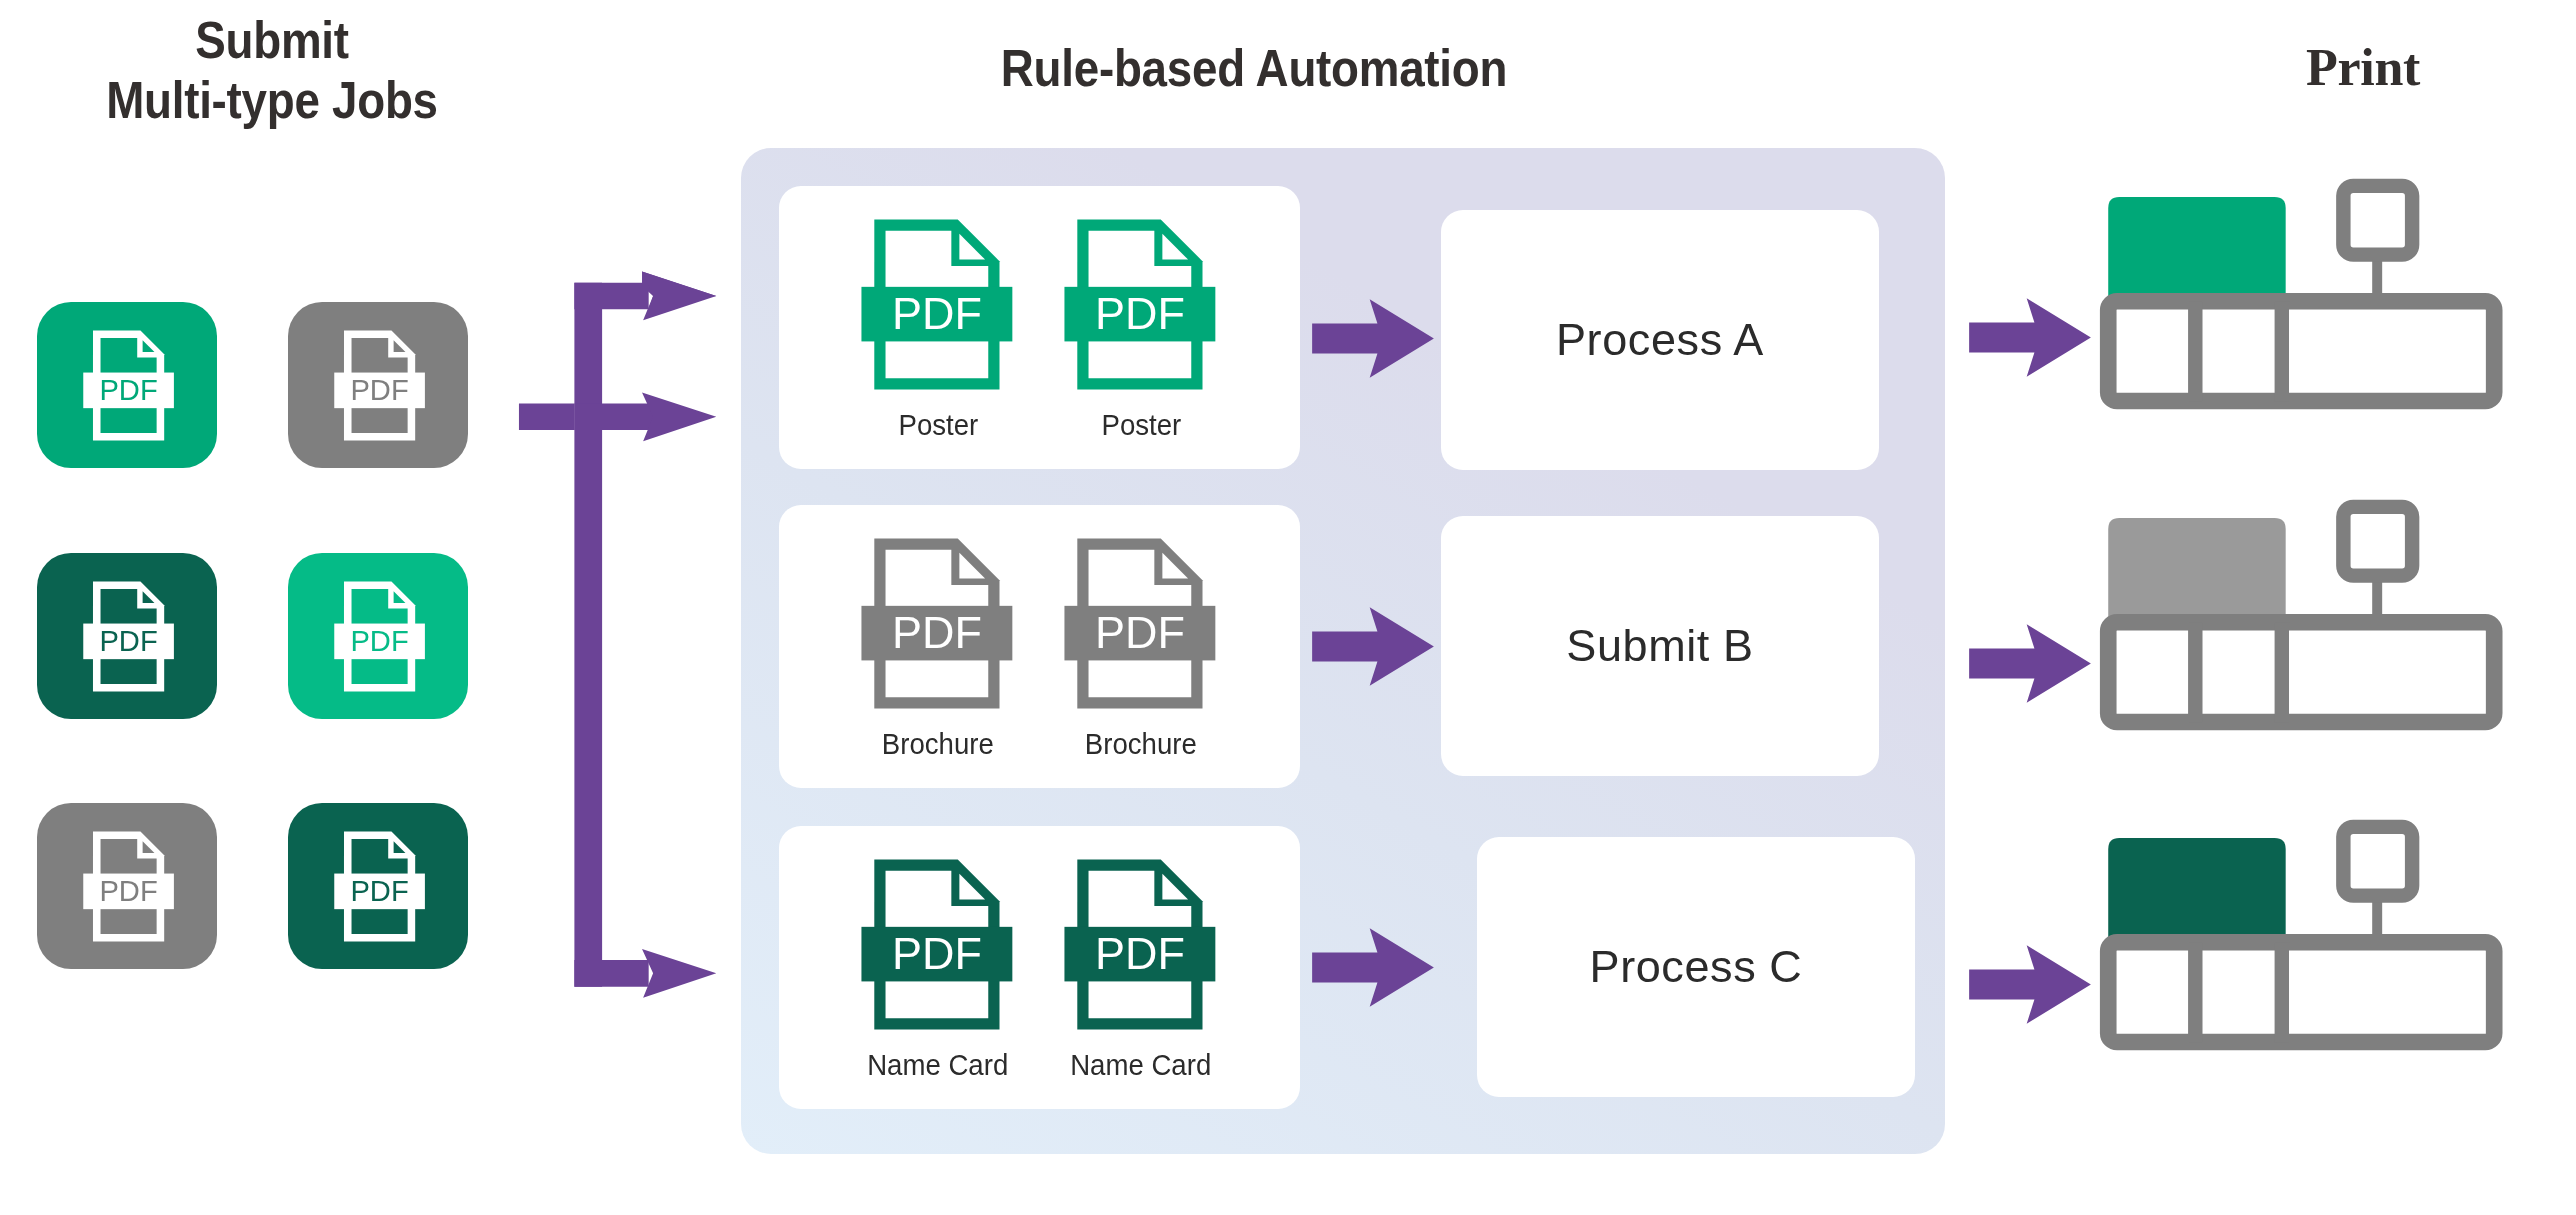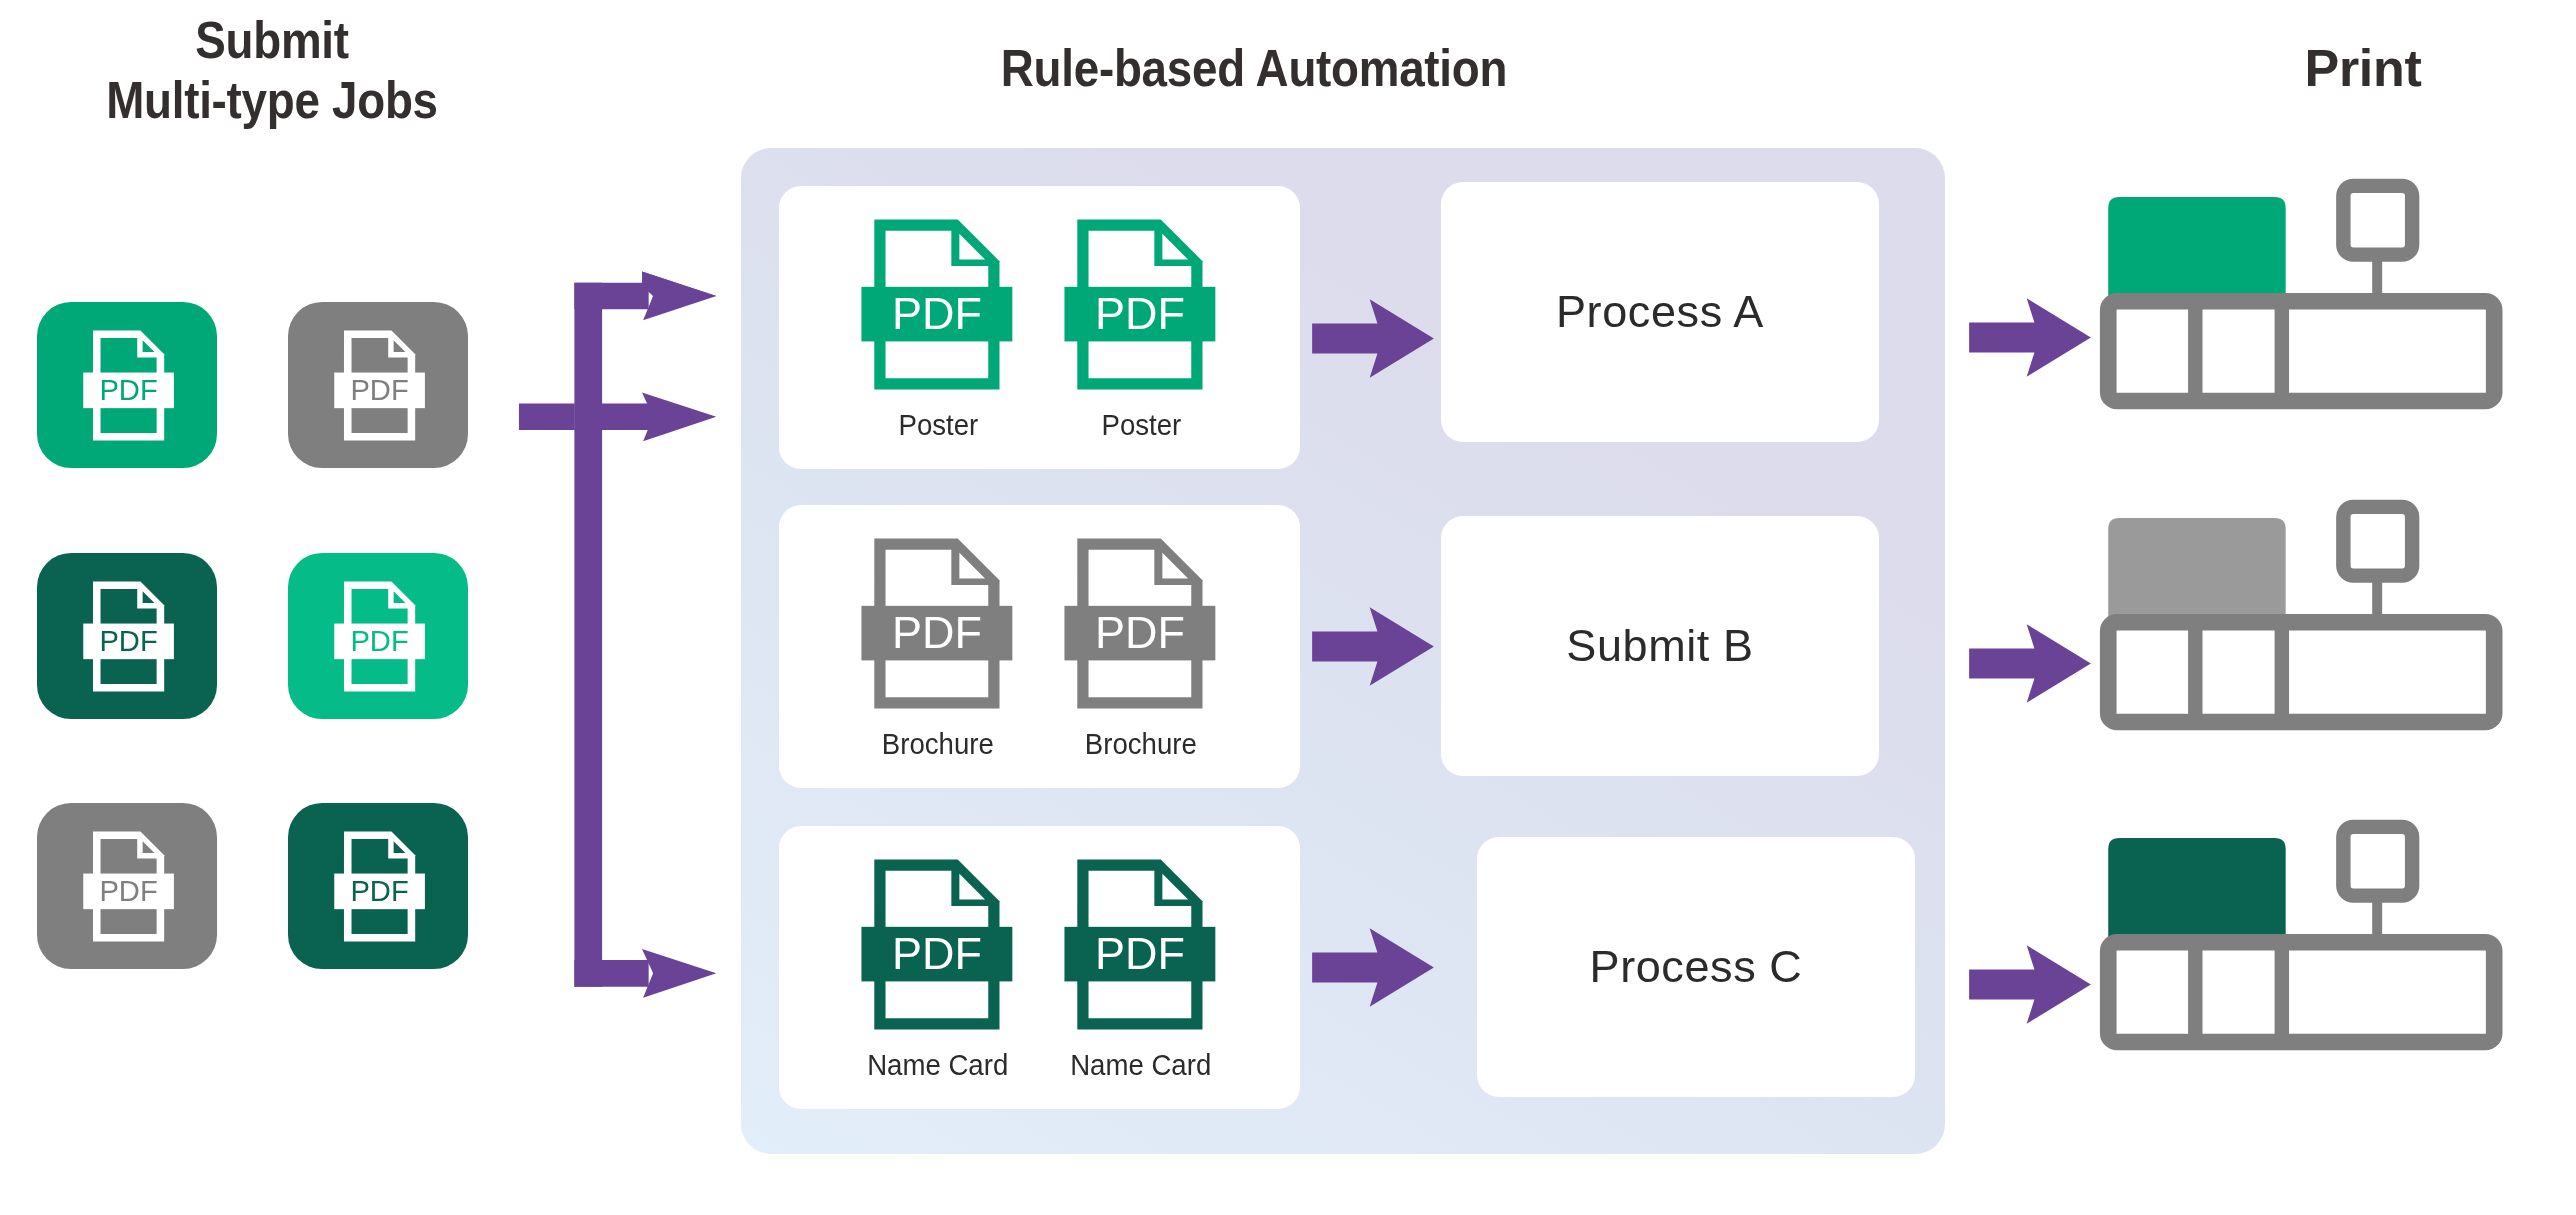--- a/index.html
+++ b/index.html
@@ -1,21 +1,21 @@
 <!DOCTYPE html>
 <html style="font-size:9px"><head>
 <meta charset="utf-8">
 <style>
   html,body{margin:0;padding:0;background:#ffffff;}
   body{width:2576px;height:1215px;position:relative;overflow:hidden;
        font-family:"Liberation Sans",sans-serif;}
 
   
   .heading{position:absolute;color:#332F2E;font-weight:bold;text-align:center;
-           line-height:1.16;letter-spacing:-0.3px;}
+           line-height:1.16;letter-spacing:-0.3px;font-family:Liberation Serif, serif;}
   #h-submit{left:0px;top:10px;width:544px;font-size:52px;
             font-family:"Liberation Sans Narrow","Liberation Sans",sans-serif;
             transform:scaleX(.88);transform-origin:50% 0;}
   #h-rules{left:738px;top:38px;width:1032px;font-size:52px;
            font-family:"Liberation Sans Narrow","Liberation Sans",sans-serif;
            transform:scaleX(.88);transform-origin:50% 0;}
   #h-print{left:2152px;top:38px;width:422px;font-size:52px;}
 
   
   #submit-grid{position:absolute;left:33px;top:302px;width:499px;height:727px;}
@@ -35,21 +35,21 @@
   .jobcard-inner{position:absolute;left:0;top:0;width:100%;height:100%;
                  display:flex;align-items:flex-start;justify-content:center;gap:42px;padding-top:27px;box-sizing:border-box;}
   .jobslot{display:flex;flex-direction:column;align-items:center;}
   .joblabel{margin-top:12.2px;font-size:30px;color:#2b2b2b;white-space:nowrap;
             font-family:"Liberation Sans Narrow","Liberation Sans",sans-serif;
             transform:scaleX(.92);}
 
   .processbox{position:absolute;background:#ffffff;border-radius:22px;
               width:438px;height:260px;left:700px;
               display:flex;align-items:center;justify-content:center;}
-  .processbox.row0{top:34px;} .processbox.row1{top:368px;} .processbox.row2{top:689px;margin-left:36px;}
+  .processbox.row0{top:62px;} .processbox.row1{top:368px;} .processbox.row2{top:689px;margin-left:36px;}
   .processlabel{font-size:45px;color:#2b2b2b;letter-spacing:0.6px;}
 
   
   .arrow{position:absolute;}
   
   #print-col{position:absolute;left:2097px;top:166px;width:477px;height:998px;}
   .press{position:absolute;left:0;}
   .press.row0{top:11px;} .press.row1{top:332px;} .press.row2{top:652px;}
 </style>
 </head>

